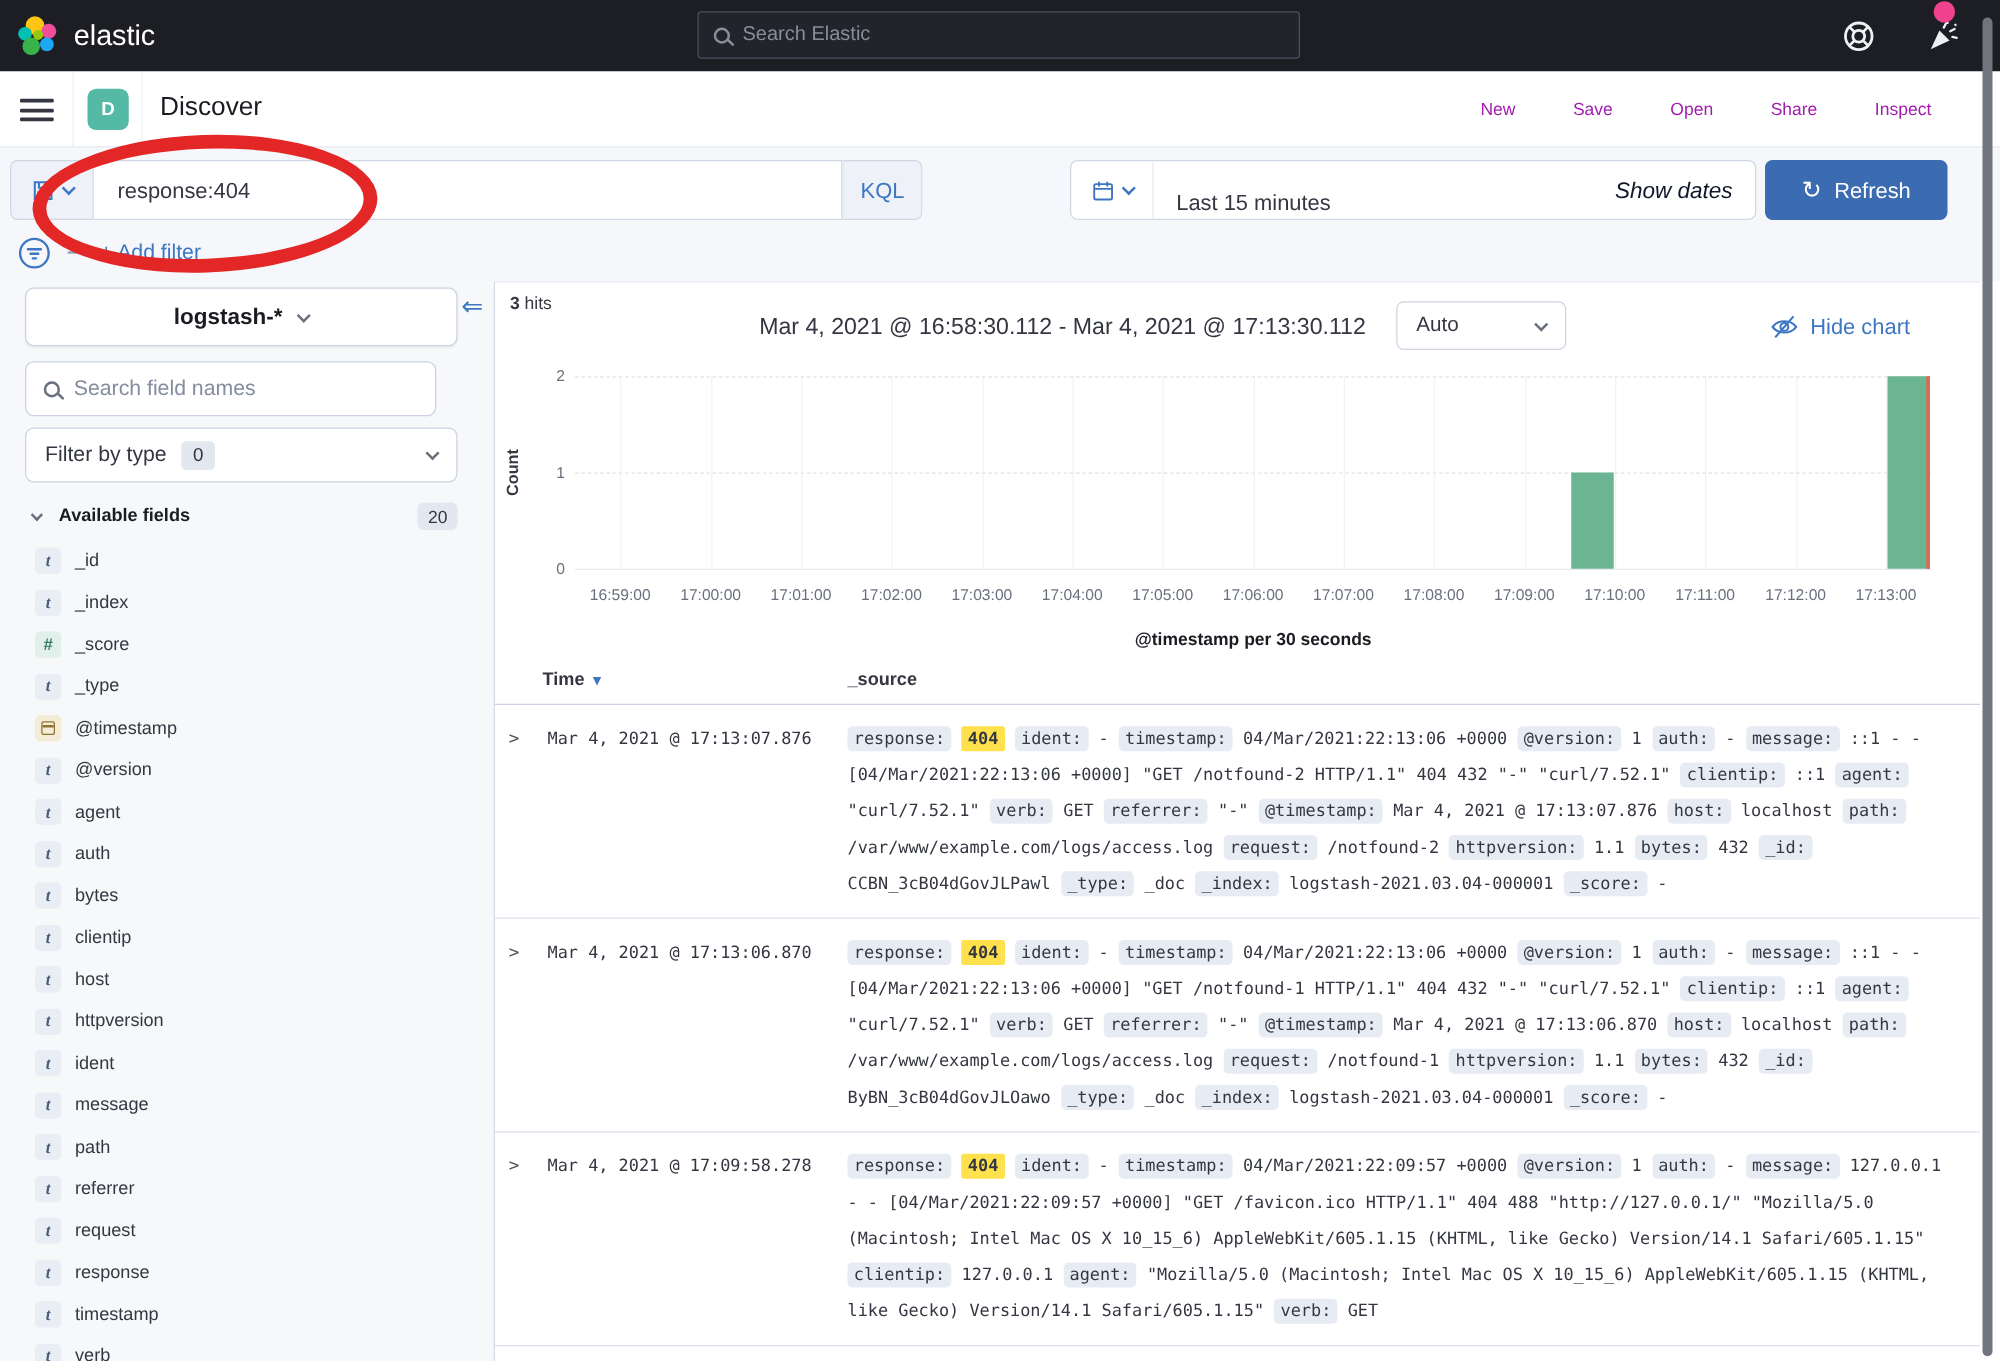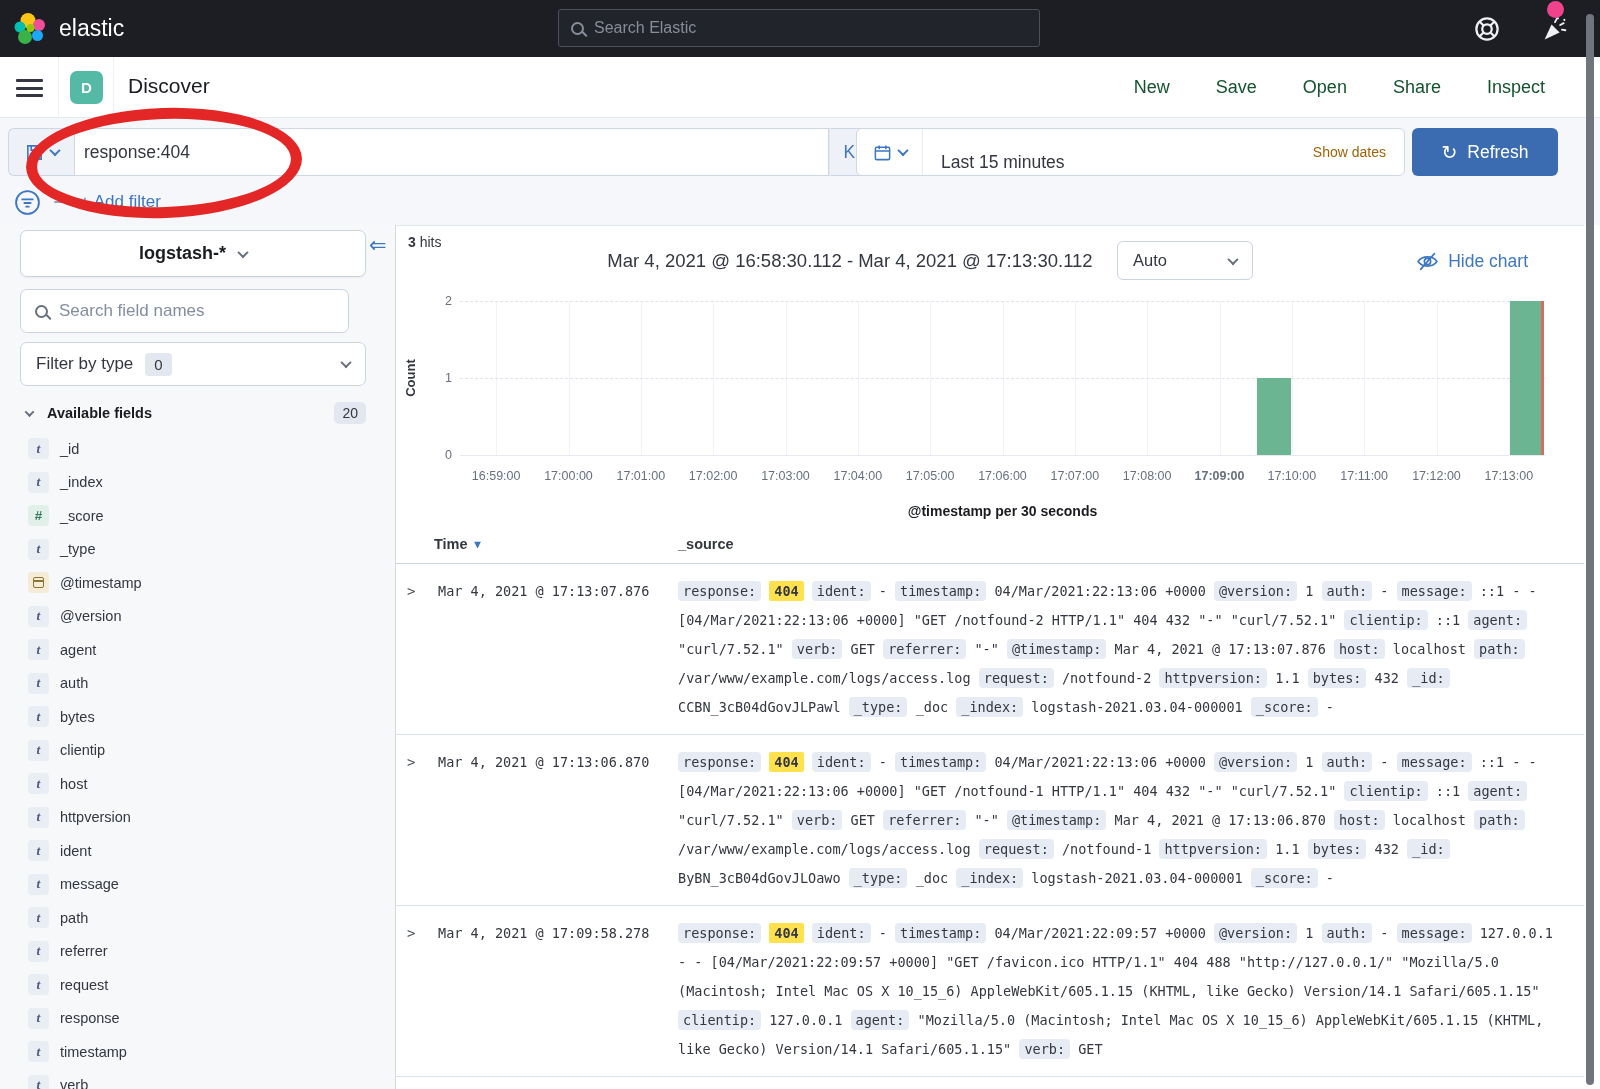--- a/index.html
+++ b/index.html
@@ -30,39 +30,39 @@
             border-bottom:1px solid #e4e8ef; z-index:4; }
   .vsep { position:absolute; top:0; bottom:0; width:1px; background:#edf0f5; }
   .hamb { position:absolute; left:16px; top:22px; width:27px; height:18px;
           display:flex; flex-direction:column; justify-content:space-between; cursor:pointer; }
   .hamb i { display:block; height:3px; background:#343741; border-radius:1px; }
   .app-badge { position:absolute; left:70px; top:14px; width:33px; height:33px; border-radius:7px;
                background:#54b9a5; color:#fff; font-weight:700; font-size:15px;
                display:flex; align-items:center; justify-content:center; }
   .page-title { position:absolute; left:128px; top:17px; font-size:21px; color:#1a1c21; }
   .nav-actions { position:absolute; right:55px; top:0; height:100%; display:flex; align-items:center; gap:46px; }
-  .nav-actions a { color:#14532d; font-size:18px; text-decoration:none; cursor:pointer; }
+  .nav-actions a { color:#a21caf; font-size:14px; text-decoration:none; cursor:pointer; }
 
   
   #querystrip { position:absolute; left:0; top:118px; right:0; height:107px; background:#f6f7fa; z-index:3; }
   .qrow { position:absolute; left:8px; top:10px; height:48px; display:flex; }
   .saved-q { width:66px; background:#eef1f8; border:1px solid #cfd7e2; border-right:0;
              border-radius:6px 0 0 6px; display:flex; align-items:center; justify-content:center; gap:7px; cursor:pointer; }
-  .qinput-wrap { width:755px; background:#fff; border:1px solid #cfd7e2; display:flex; align-items:center; padding:0 9px; }
+  .qinput-wrap { width:600px; background:#fff; border:1px solid #cfd7e2; display:flex; align-items:center; padding:0 19px; }
   .qinput-wrap input { border:0; outline:0; font-size:17.5px; color:#343741; width:100%;
                        font-family:"Liberation Sans",sans-serif; background:transparent; }
   .kql { width:64px; background:#eef1f8; border:1px solid #cfd7e2; border-left:1px solid #e2e7ef;
          border-radius:0 6px 6px 0; display:flex; align-items:center; justify-content:center;
          color:#3d77c2; font-size:17.5px; cursor:pointer; }
   .dates { position:absolute; left:856px; top:10px; width:549px; height:48px; background:#fff;
            border:1px solid #cfd7e2; border-radius:6px; display:flex; align-items:center; }
   .cal-seg { width:66px; height:100%; display:flex; align-items:center; justify-content:center; gap:7px;
              border-right:1px solid #e6eaf1; cursor:pointer; }
   .time-label { padding-left:18px; font-size:17.5px; color:#343741; cursor:pointer;margin-top:20px; }
-  .show-dates { margin-left:auto; padding-right:18px; color:#a16207; font-size:14px; cursor:pointer; }
+  .show-dates { margin-left:auto; padding-right:18px; color:#0f172a; font-size:18px; cursor:pointer;font-style:italic; }
   .refresh-btn { position:absolute; left:1412px; top:10px; width:146px; height:48px; background:#3b6bb0;
                  border:0; border-radius:6px; color:#fff; display:flex; align-items:center; justify-content:center;
                  gap:10px; font-size:17.5px; cursor:pointer; font-family:"Liberation Sans",sans-serif; }
   .uni { font-family:"DejaVu Sans", sans-serif; }
   .filter-row { position:absolute; left:14px; top:70px; height:28px; display:flex; align-items:center; gap:13px; }
   .fdash { width:13px; height:2px; background:#9aa2b2; border-radius:1px; }
   .add-filter { color:#3d77c2; font-size:17px; cursor:pointer; }
 
   .chev { display:inline-block; width:8px; height:8px; border-right:2px solid #69707d;
           border-bottom:2px solid #69707d; transform:rotate(45deg) translate(-1px,-1px); }
@@ -399,21 +399,21 @@
         <span class="xtick" style="left: 36.6667%;">17:04:00</span>
         <div class="vgrid" style="left: 43.3333%;"></div>
         <span class="xtick" style="left: 43.3333%;">17:05:00</span>
         <div class="vgrid" style="left: 50%;"></div>
         <span class="xtick" style="left: 50%;">17:06:00</span>
         <div class="vgrid" style="left: 56.6667%;"></div>
         <span class="xtick" style="left: 56.6667%;">17:07:00</span>
         <div class="vgrid" style="left: 63.3333%;"></div>
         <span class="xtick" style="left: 63.3333%;">17:08:00</span>
         <div class="vgrid" style="left: 70%;"></div>
-        <span class="xtick" style="left: 70%; font-weight: bold;">17:09:00</span>
+        <span class="xtick" style="left: 70%;">17:09:00</span>
         <div class="vgrid" style="left: 76.6667%;"></div>
         <span class="xtick" style="left: 76.6667%;">17:10:00</span>
         <div class="vgrid" style="left: 83.3333%;"></div>
         <span class="xtick" style="left: 83.3333%;">17:11:00</span>
         <div class="vgrid" style="left: 90%;"></div>
         <span class="xtick" style="left: 90%;">17:12:00</span>
         <div class="vgrid" style="left: 96.6667%;"></div>
         <span class="xtick" style="left: 96.6667%;">17:13:00</span>
         <span class="ytick" style="top: 100%;">0</span>
         <div class="hgrid" style="top: 50%;"></div>

